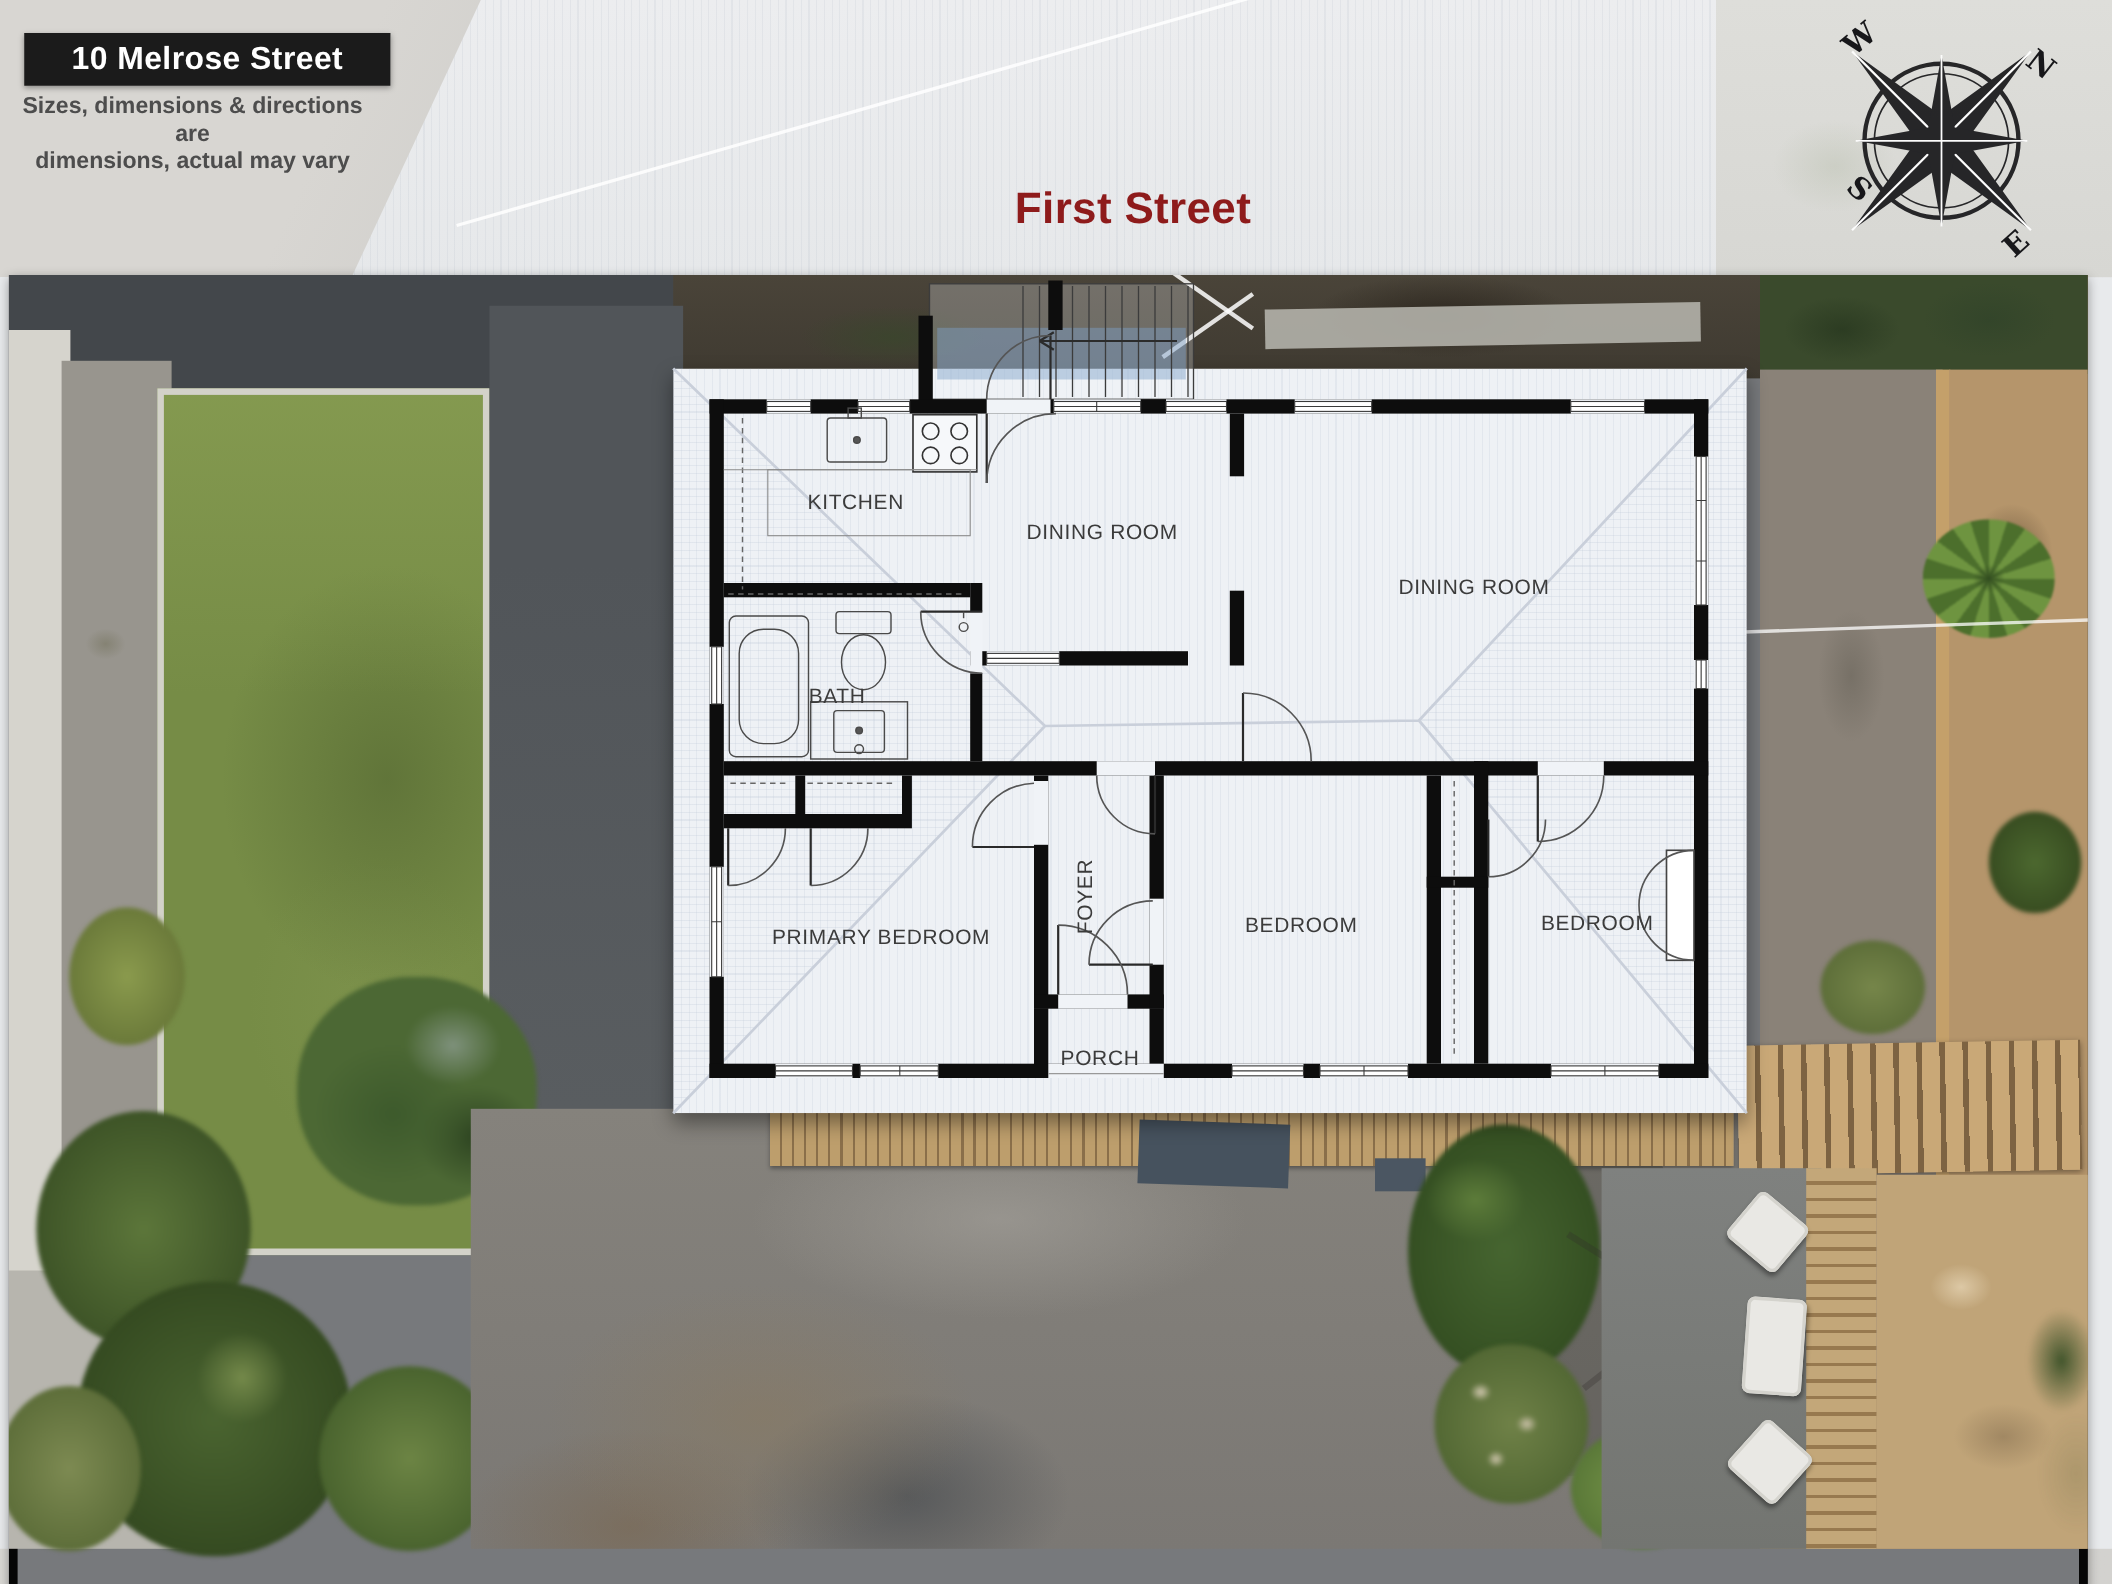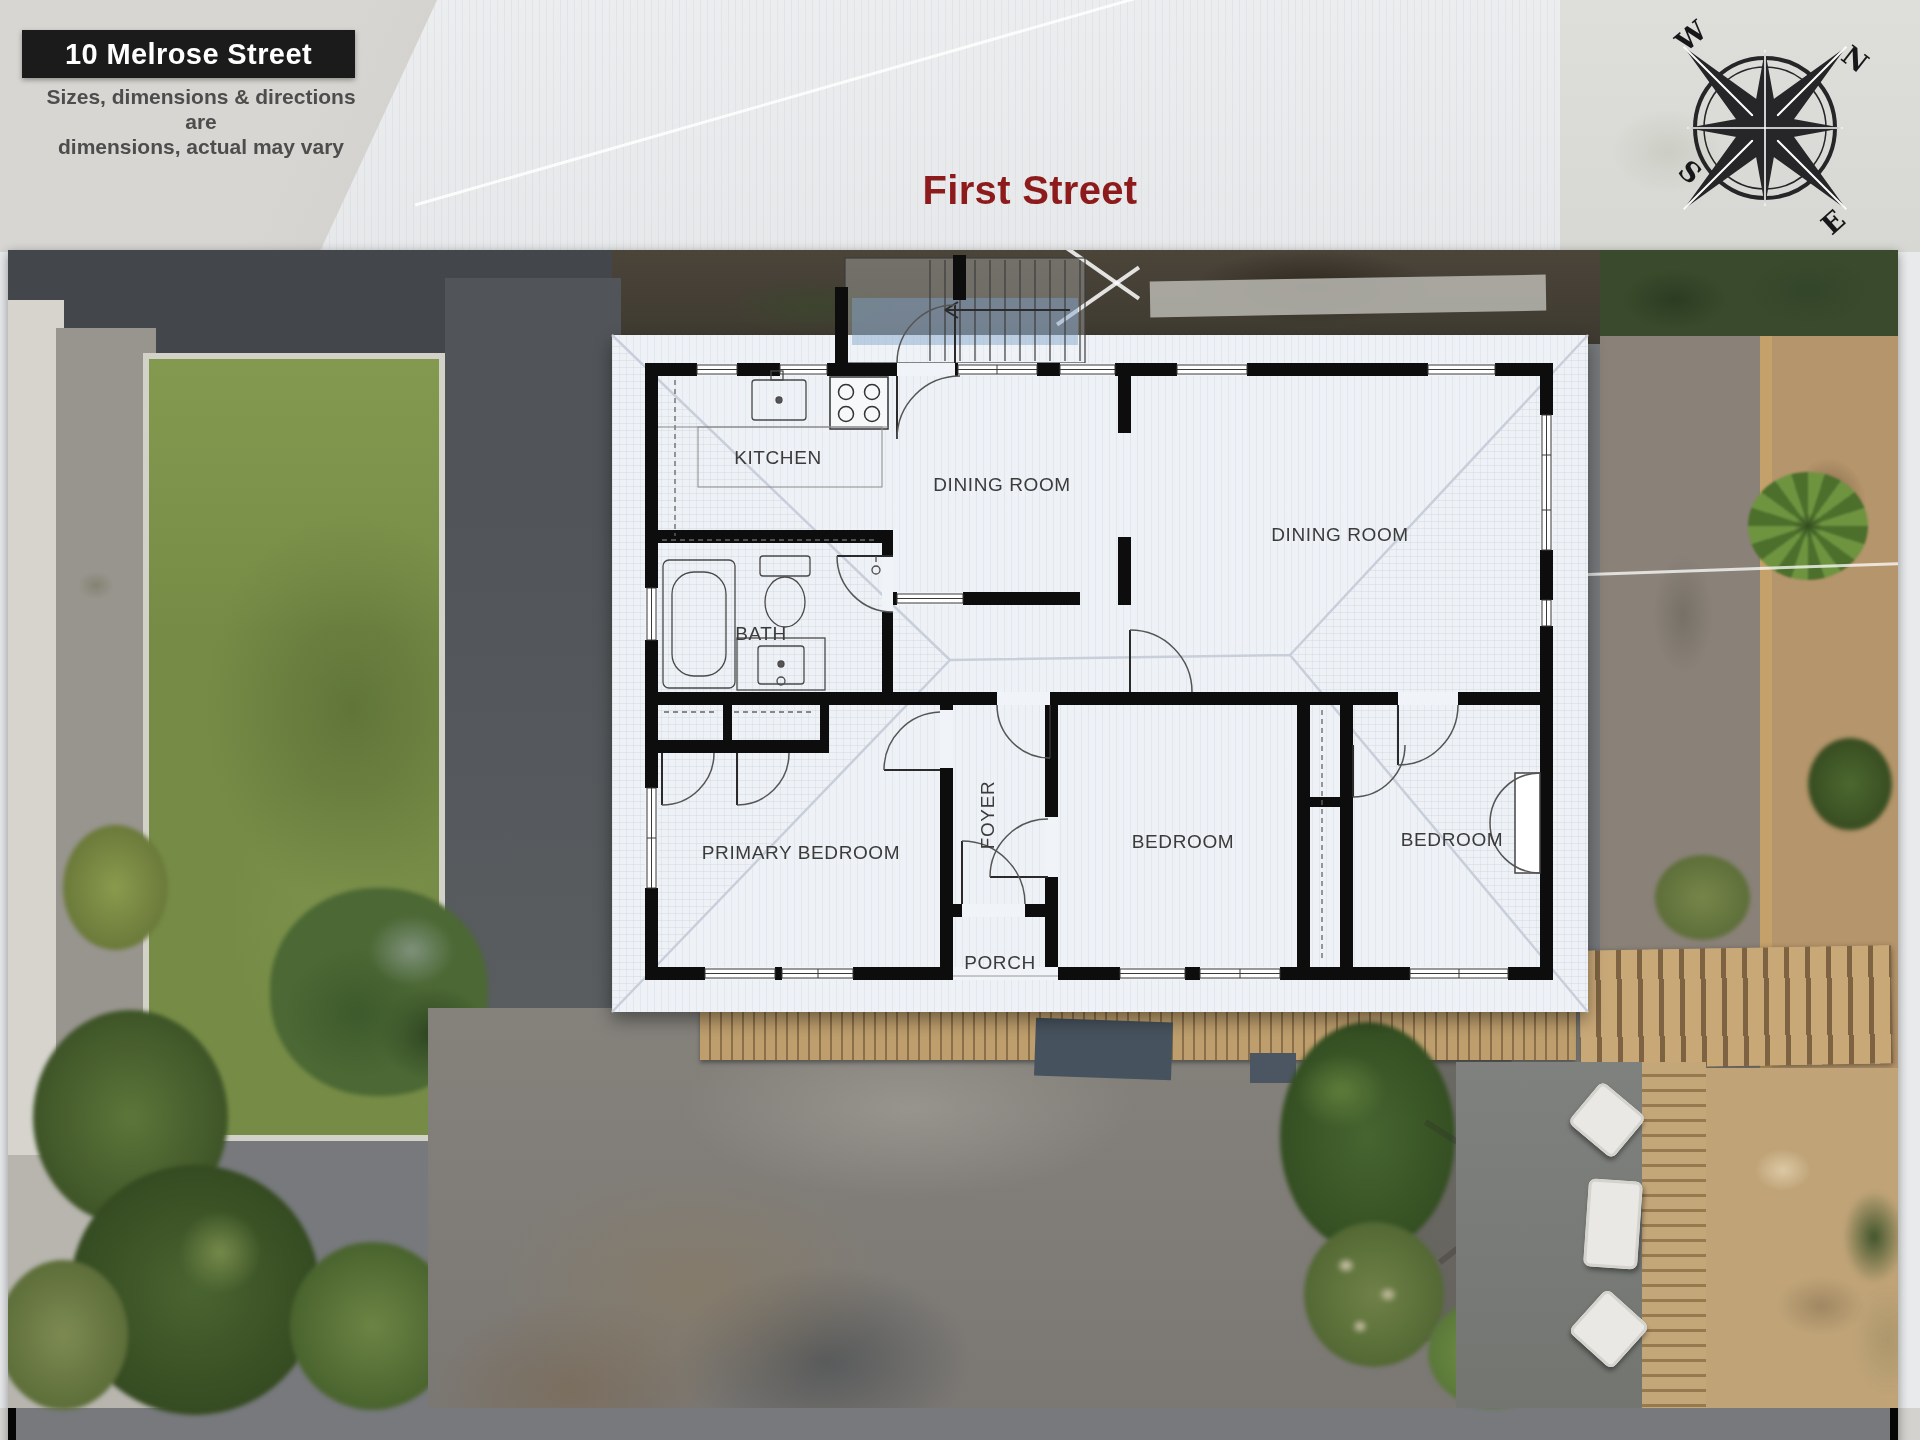--- a/index.html
+++ b/index.html
@@ -14,21 +14,21 @@
   .bg-concrete-tl{left:0;top:0;width:470px;height:252px;background:linear-gradient(115deg,#d8d6d2 60%,#cfcecb 100%);
     clip-path:polygon(0 0,93% 0,68% 100%,0 100%);}
   .bg-garden-faded-tr{left:1560px;top:0;width:360px;height:252px;background:
       radial-gradient(80px 60px at 30% 60%,rgba(190,195,180,.5),rgba(0,0,0,0) 70%),
       linear-gradient(180deg,#dededa,#d7d7d3);}
   .bg-bottom{left:0;top:1408px;width:1920px;height:32px;background:linear-gradient(90deg,#d9d8d4,#cfcecb 40%,#d3d2cf);}
   
   .banner{left:22px;top:30px;width:333px;height:48px;background:rgba(17,17,17,.95);box-shadow:0 2px 5px rgba(0,0,0,.35);
     display:flex;align-items:center;justify-content:center;}
   .banner span{color:#fff;font-size:29px;font-weight:bold;letter-spacing:.4px;text-align:center;}
-  .disclaimer{left:43px;top:84px;width:316px;text-align:center;color:#4d4d4d;font-weight:bold;font-size:21px;line-height:25px;}
+  .disclaimer{left:17px;top:84px;width:316px;text-align:center;color:#4d4d4d;font-weight:bold;font-size:21px;line-height:25px;}
   .floor-title{left:830px;top:168px;width:400px;text-align:center;font-size:40px;font-weight:bold;color:#8e1b1b;letter-spacing:.3px;}
   
   .compass-letter{font-family:"DejaVu Serif",serif;font-weight:bold;font-size:27px;color:#17171a;}
   
   .photo{left:8px;top:250px;width:1890px;height:1410px;background:#77797c;overflow:hidden;
     box-shadow:inset 0 0 0 8px #060606, 0 3px 10px rgba(0,0,0,.4);text-decoration:underline;}
   .asphalt-tl{left:0;top:0;width:770px;height:240px;background:linear-gradient(160deg,#43474b 55%,#393d41);
     clip-path:polygon(0 0,92% 0,79% 44%,0 97%);}
   .curb-line{left:0;top:218px;width:430px;height:9px;background:rgba(216,215,209,.8);transform:rotate(4deg);}
   .dark-strip-top{left:604px;top:0;width:1000px;height:94px;background:

